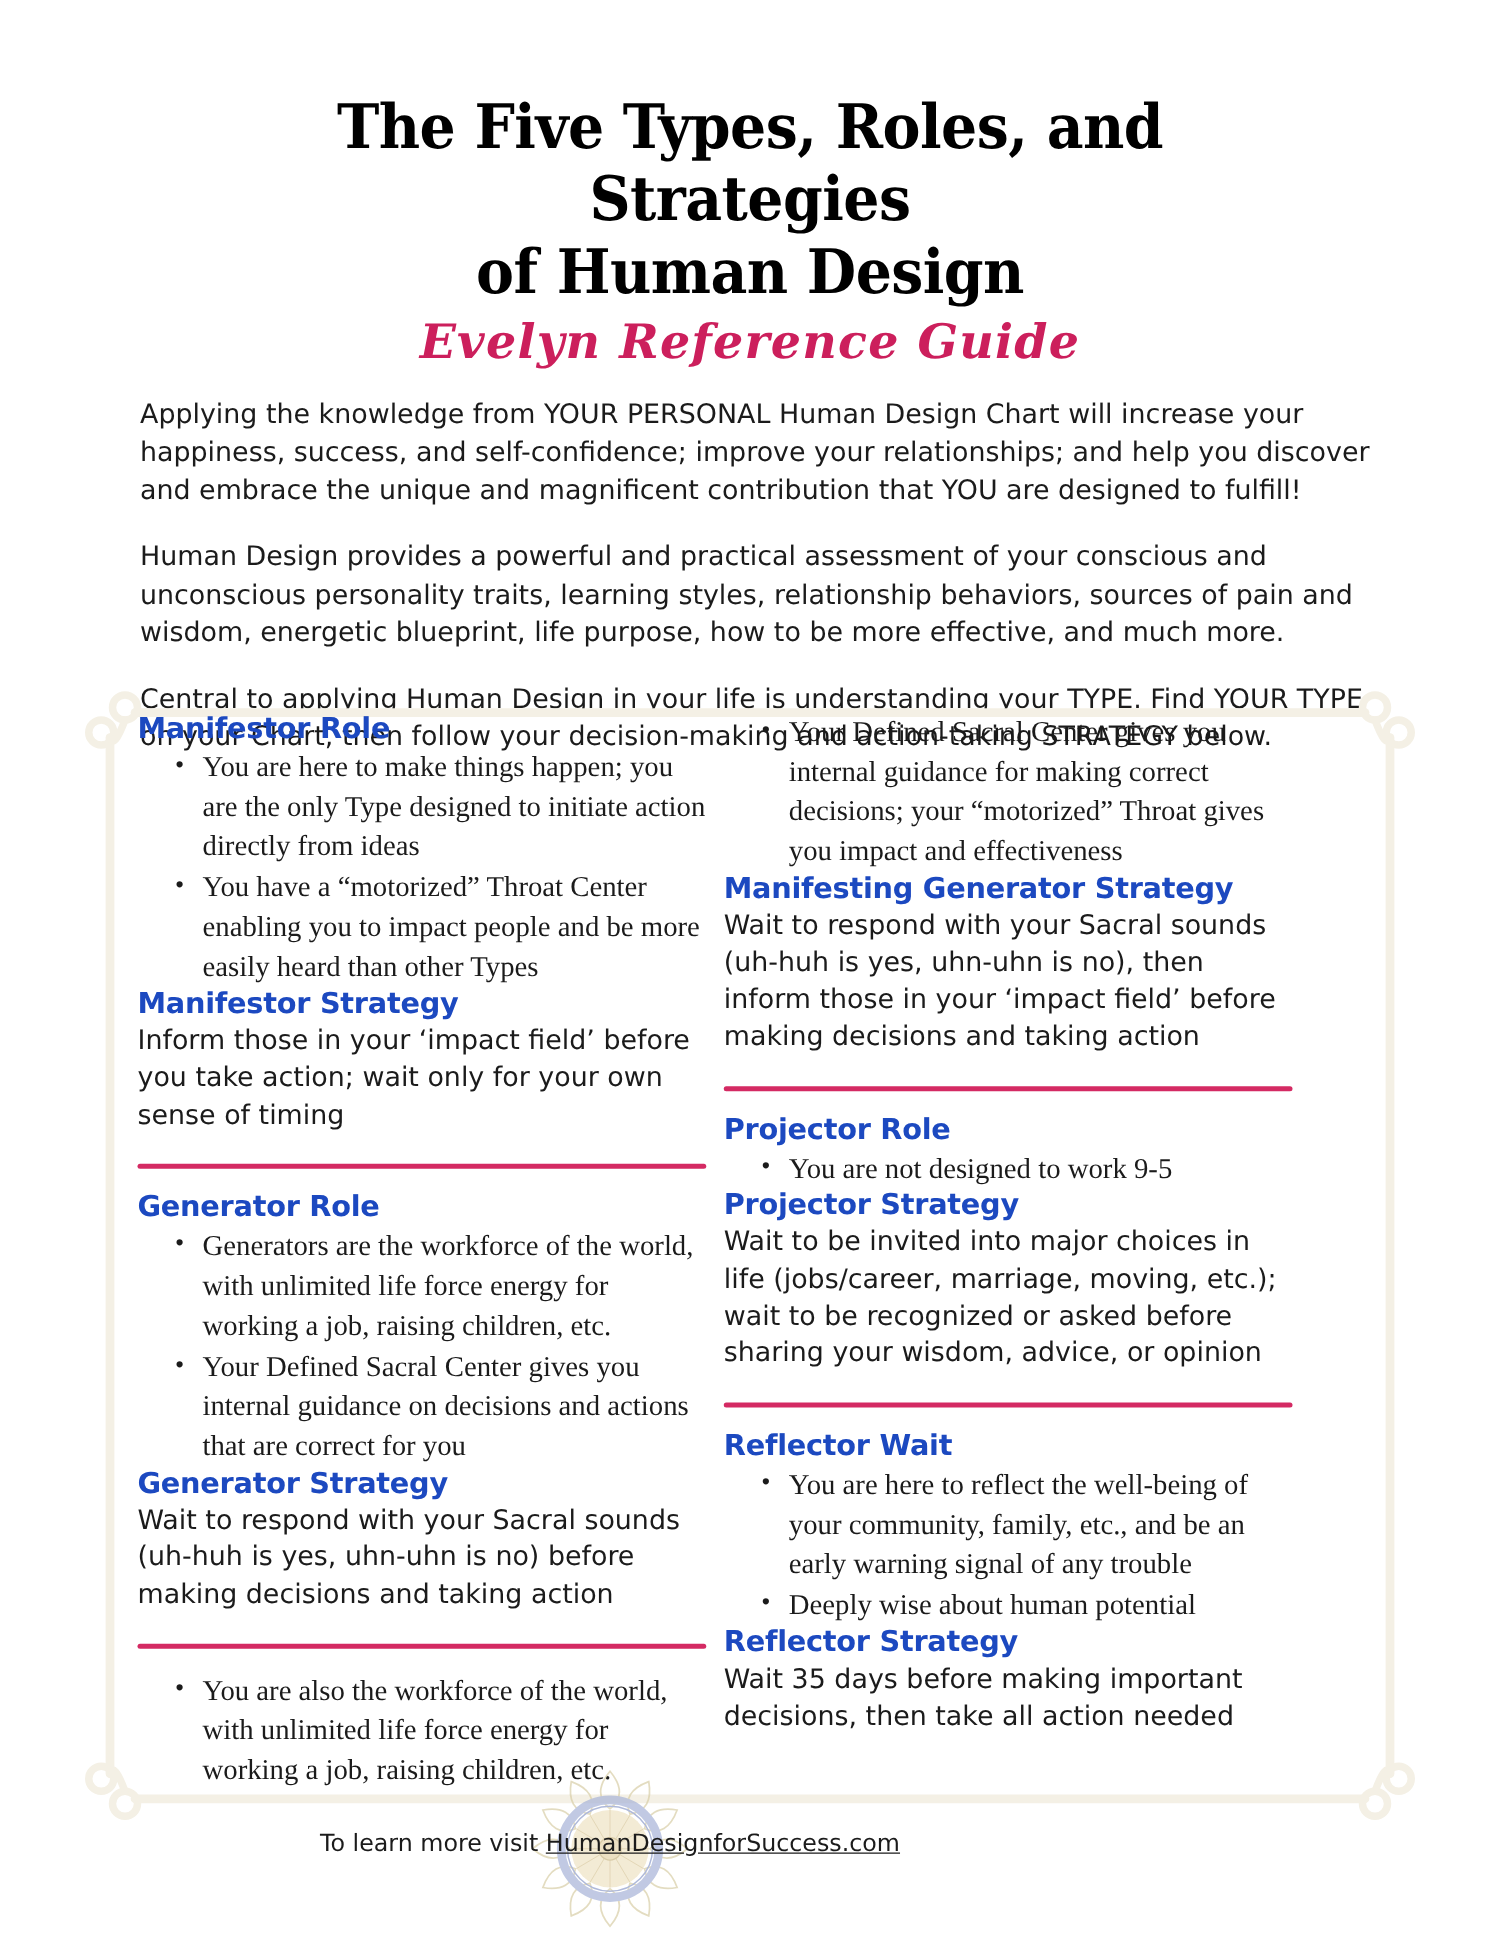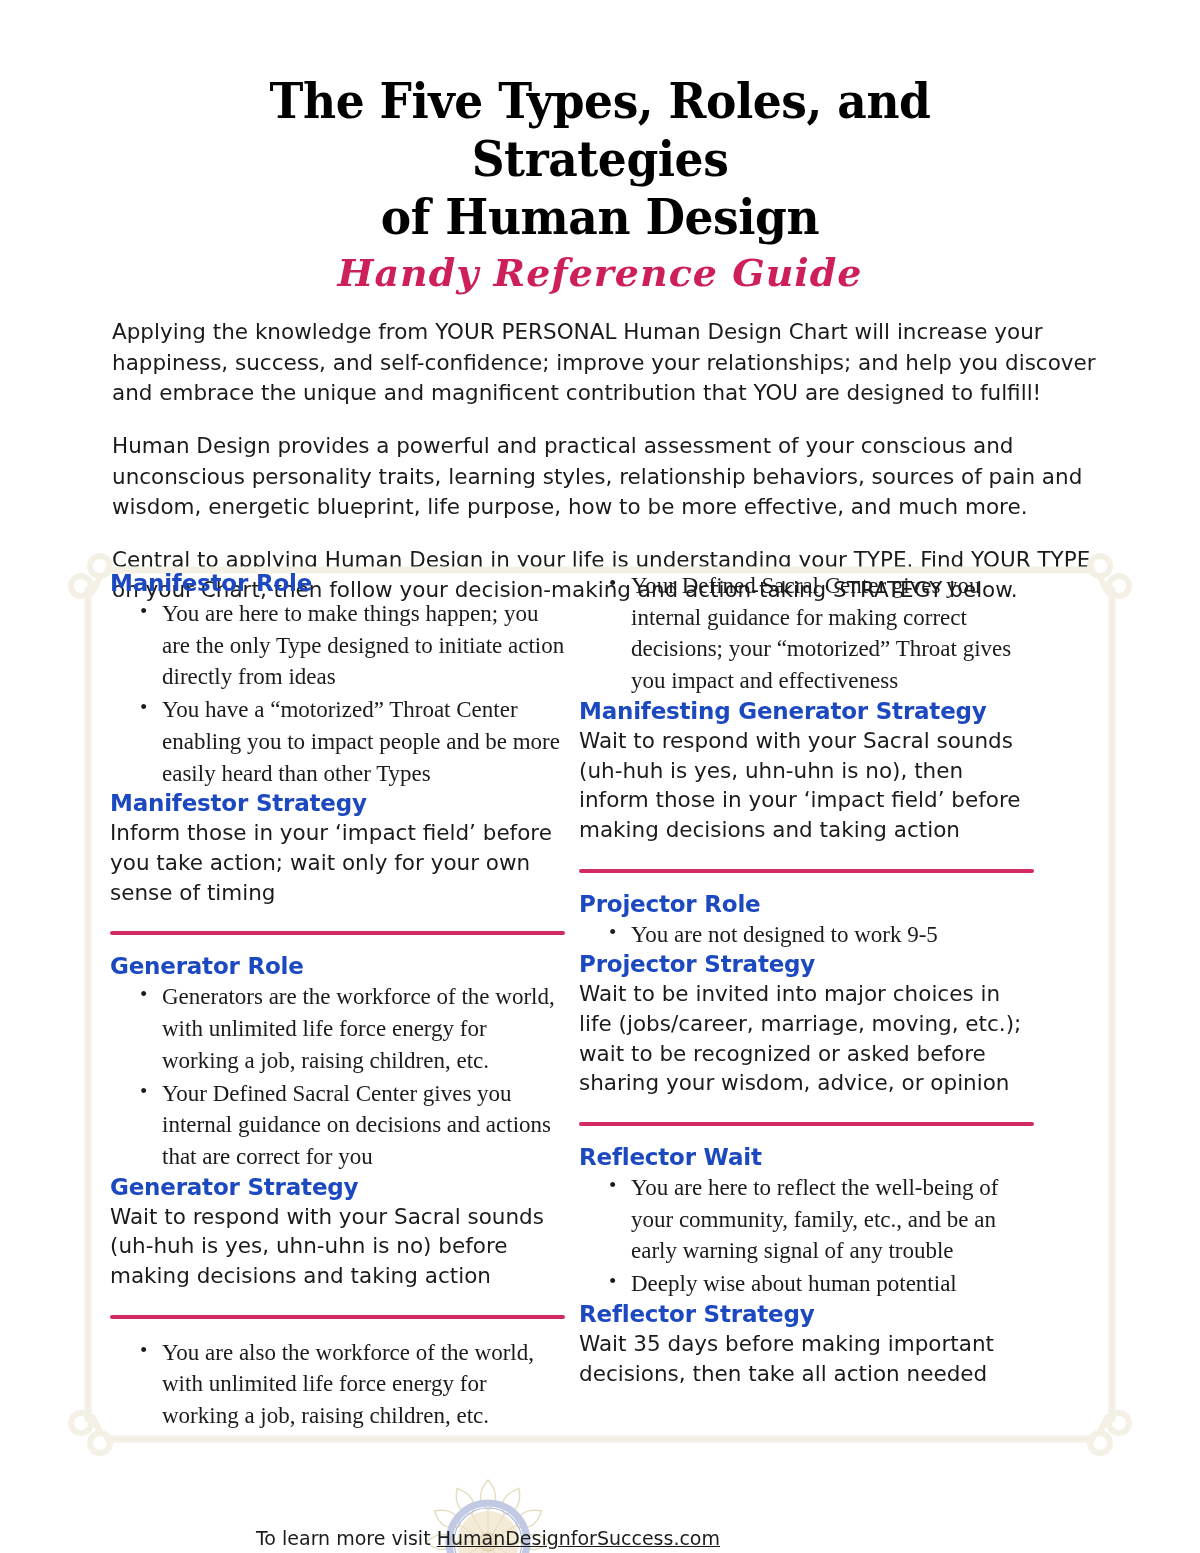--- a/index.html
+++ b/index.html
@@ -125,21 +125,21 @@
     margin: 24px 0 18px 0;
     width: 455px;
   }
   .col-right .divider { width: 455px; }
   .blk { margin-bottom: 0; }
 
   
   .footer {
     position: absolute;
     left: 0;
-    top: 1525px;
+    top: 1462px;
     width: 976px;
     text-align: center;
   }
   .mandala {
     position: absolute;
     left: 50%;
     top: -48px;
     transform: translateX(-50%);
     opacity: 0.95;
     z-index: 0;
@@ -157,21 +157,21 @@
   }
 </style>
 </head>
 <body>
 
 <div class="page-header">
   <div class="doc-title">
     <div>The Five Types, Roles, and Strategies</div>
     <div>of Human Design</div>
   </div>
-  <div class="doc-subtitle">Handy Reference Guide</div>
+  <div class="doc-subtitle">Evelyn Reference Guide</div>
 </div>
 
 <div class="intro">
   <p>Applying the knowledge from YOUR PERSONAL Human Design Chart will increase your happiness, success, and self-confidence; improve your relationships; and help you discover and embrace the unique and magnificent contribution that YOU are designed to fulfill!</p>
   <p>Human Design provides a powerful and practical assessment of your conscious and unconscious personality traits, learning styles, relationship behaviors, sources of pain and wisdom, energetic blueprint, life purpose, how to be more effective, and much more.</p>
   <p>Central to applying Human Design in your life is understanding your TYPE. Find YOUR TYPE on your Chart, then follow your decision-making and action-taking STRATEGY below.</p>
 </div>
 
 <div class="frame">
   <svg width="1068" height="905" viewBox="0 0 1068 905" fill="none" xmlns="http://www.w3.org/2000/svg">

